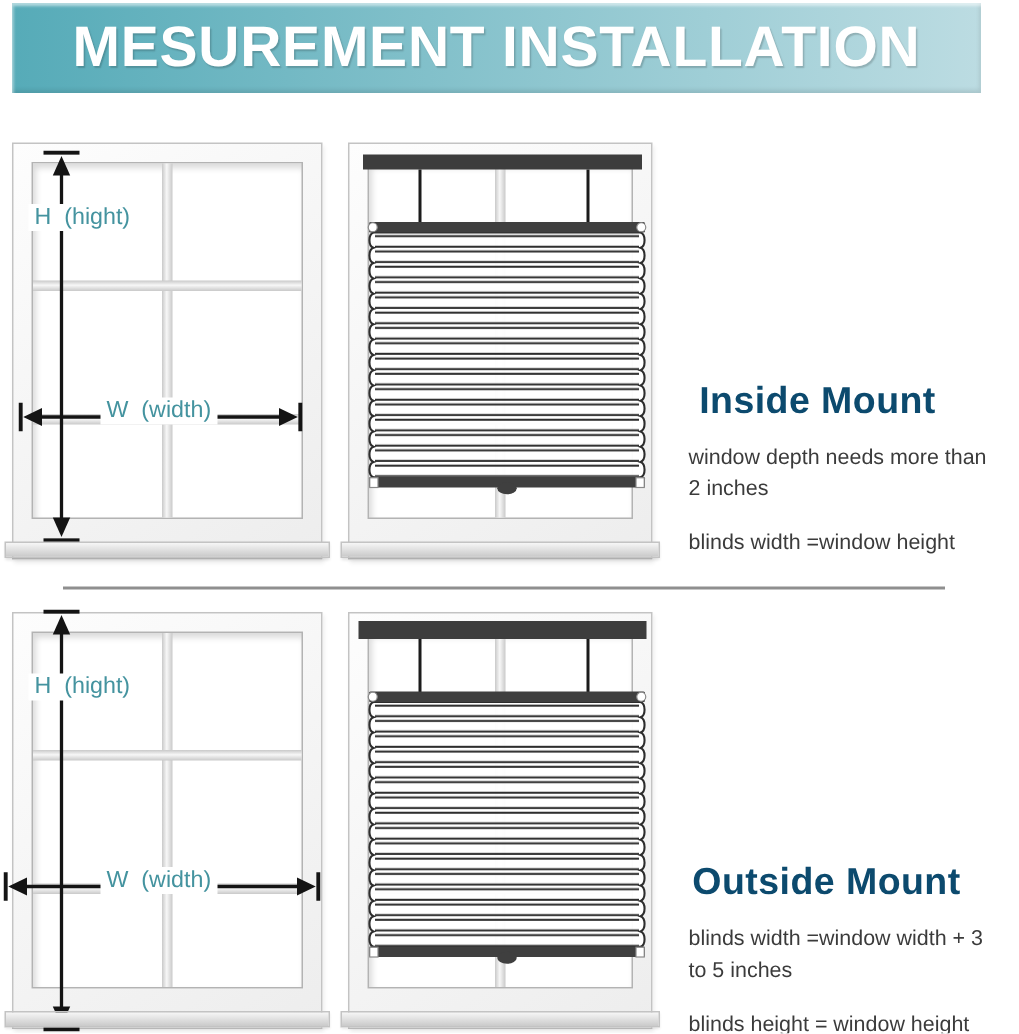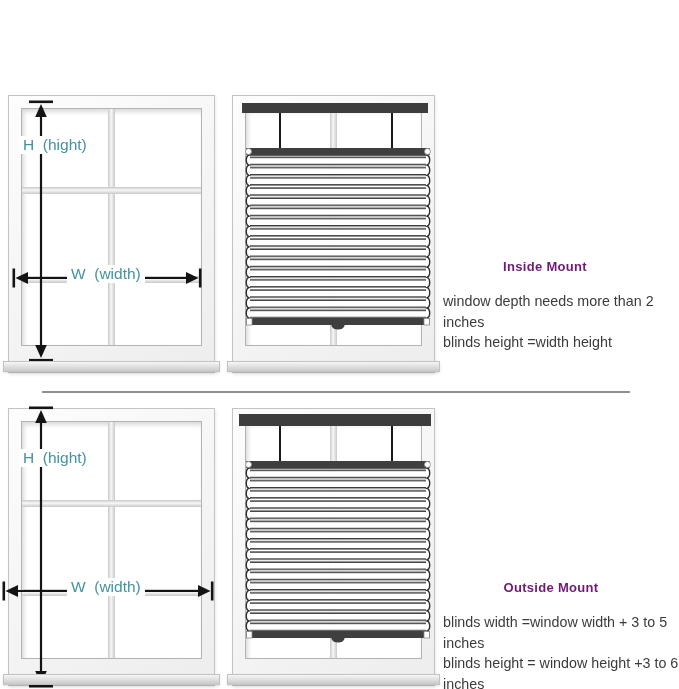--- a/index.html
+++ b/index.html
@@ -53,23 +53,23 @@
   
   .mountbar{position:absolute;background:#3d3d3d;z-index:3;}
   .inside-mount .mountbar{left:9px;top:7px;width:186px;height:10px;}
   .outside-mount .mountbar{left:6px;top:5px;width:192px;height:12px;}
   .cord{position:absolute;width:2px;top:17px;height:37px;background:#1b1b1b;z-index:3;}
   .cord.c1{left:46px;} .cord.c2{left:158px;}
   .blind{position:absolute;left:13px;top:52px;width:184px;height:182px;z-index:4;overflow:visible;}
 
   
   .info{position:absolute;color:#3b3b3b;}
-  .info h3{margin:0 0 12px 0;font-size:13px;line-height:24px;font-weight:bold;
-           color:#701a75;text-align:center;letter-spacing:.3px;}
-  .info p{margin:0;font-size:14.3px;line-height:20.5px;}
+  .info h3{margin:0 0 12px 0;font-size:25px;line-height:24px;font-weight:bold;
+           color:#0c4a6e;text-align:center;letter-spacing:.3px;}
+  .info p{margin:16px;font-size:14.3px;line-height:20.5px;}
   .info-inside{left:443px;top:255px;}
   .info-inside h3{width:204px;}
   .info-outside{left:443px;top:576px;}
   .info-outside h3{width:216px;}
 
   .divider{position:absolute;left:42px;top:391px;width:588px;height:1.5px;background:#8f8f8f;}
 </style>
 </head>
 <body>
 
@@ -77,20 +77,23 @@
   <defs>
     <pattern id="pleats" width="200" height="10.2" patternUnits="userSpaceOnUse">
       <rect x="0" y="5.6" width="200" height="1.35" fill="#2d2d2d"></rect>
       <rect x="0" y="8.75" width="200" height="1.35" fill="#2d2d2d"></rect>
     </pattern>
   </defs>
 </svg>
 
 <div class="page">
 
+  <header class="banner">
+    <span class="banner-title">MESUREMENT INSTALLATION</span>
+  </header>
 
   <div class="window top-plain">
     <div class="opening">
       <div class="mullion v"></div>
       <div class="mullion h h1"></div>
       <div class="mullion h h2"></div>
     </div>
     <svg class="arr arr-v" viewBox="0 0 36 262">
       <rect x="6" y="0.5" width="24" height="2.6"></rect>
       <rect x="6" y="258.9" width="24" height="2.6"></rect>
@@ -130,21 +133,21 @@
       <ellipse cx="92" cy="177.5" rx="6.5" ry="4" fill="#3f3f3f"></ellipse>
       <rect x="0.5" y="170.5" width="5.5" height="6.5" fill="#fff" stroke="#8a8a8a" stroke-width="0.8"></rect>
       <rect x="178" y="170.5" width="5.5" height="6.5" fill="#fff" stroke="#8a8a8a" stroke-width="0.8"></rect>
     </svg>
     <div class="sill"></div>
   </div>
 
   <div class="info info-inside">
     <h3>Inside Mount</h3>
     <p>window depth needs more than 2 inches</p>
-    <p>blinds height =width height</p>
+    <p>blinds width =window height</p>
   </div>
 
   <div class="divider"></div>
 
   <div class="window bot-plain">
     <div class="opening">
       <div class="mullion v"></div>
       <div class="mullion h h1"></div>
       <div class="mullion h h2"></div>
     </div>

